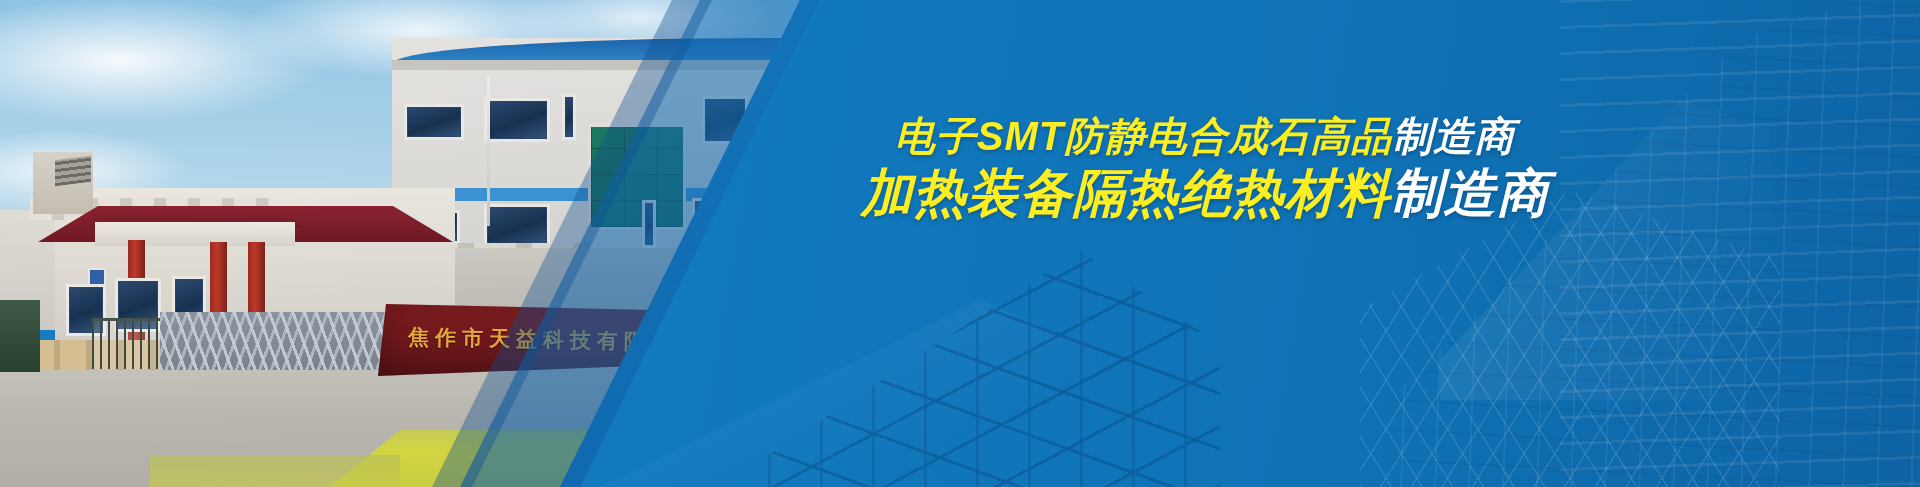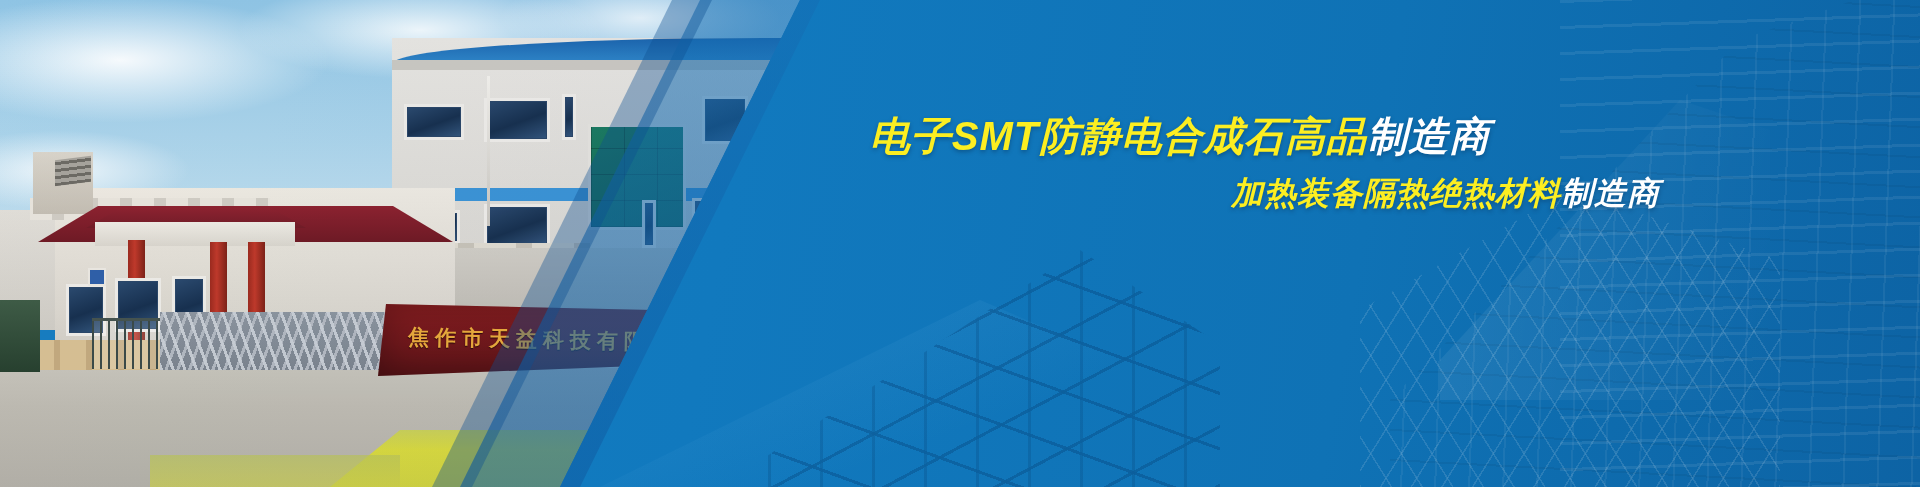--- a/index.html
+++ b/index.html
@@ -262,33 +262,33 @@
   .truss-lite{
     position:absolute;left:600px;top:300px;width:520px;height:187px;
     opacity:.30;
     background:linear-gradient(160deg, rgba(120,190,235,.55), rgba(120,190,235,0) 70%);
     -webkit-clip-path:polygon(0 187px, 380px 0, 520px 60px, 520px 187px);
     clip-path:polygon(0 187px, 380px 0, 520px 60px, 520px 187px);
   }
 
   
   .copy{
-    position:absolute;left:700px;top:108px;width:960px;
+    position:absolute;left:725px;top:108px;width:960px;
     text-align:center;
   }
   .line{
     font-size:40px;line-height:57px;
     font-weight:700;font-style:italic;
     letter-spacing:1px;white-space:nowrap;
     text-shadow:0 2px 4px rgba(0,30,60,.35);
   }
   .line .hl{color:#fcee21;}
   .line .wh{color:#ffffff;}
   .line.l1{font-size:40px;}
-  .line.l2{font-size:32px;text-align:right;}
+  .line.l2{font-size:52px;}
   .line.l3{font-size:41px;}
 </style>
 </head>
 <body>
 
 <div class="banner">
 
   <div class="photo">
     <div class="sky"></div>
     <div class="ground"></div>

